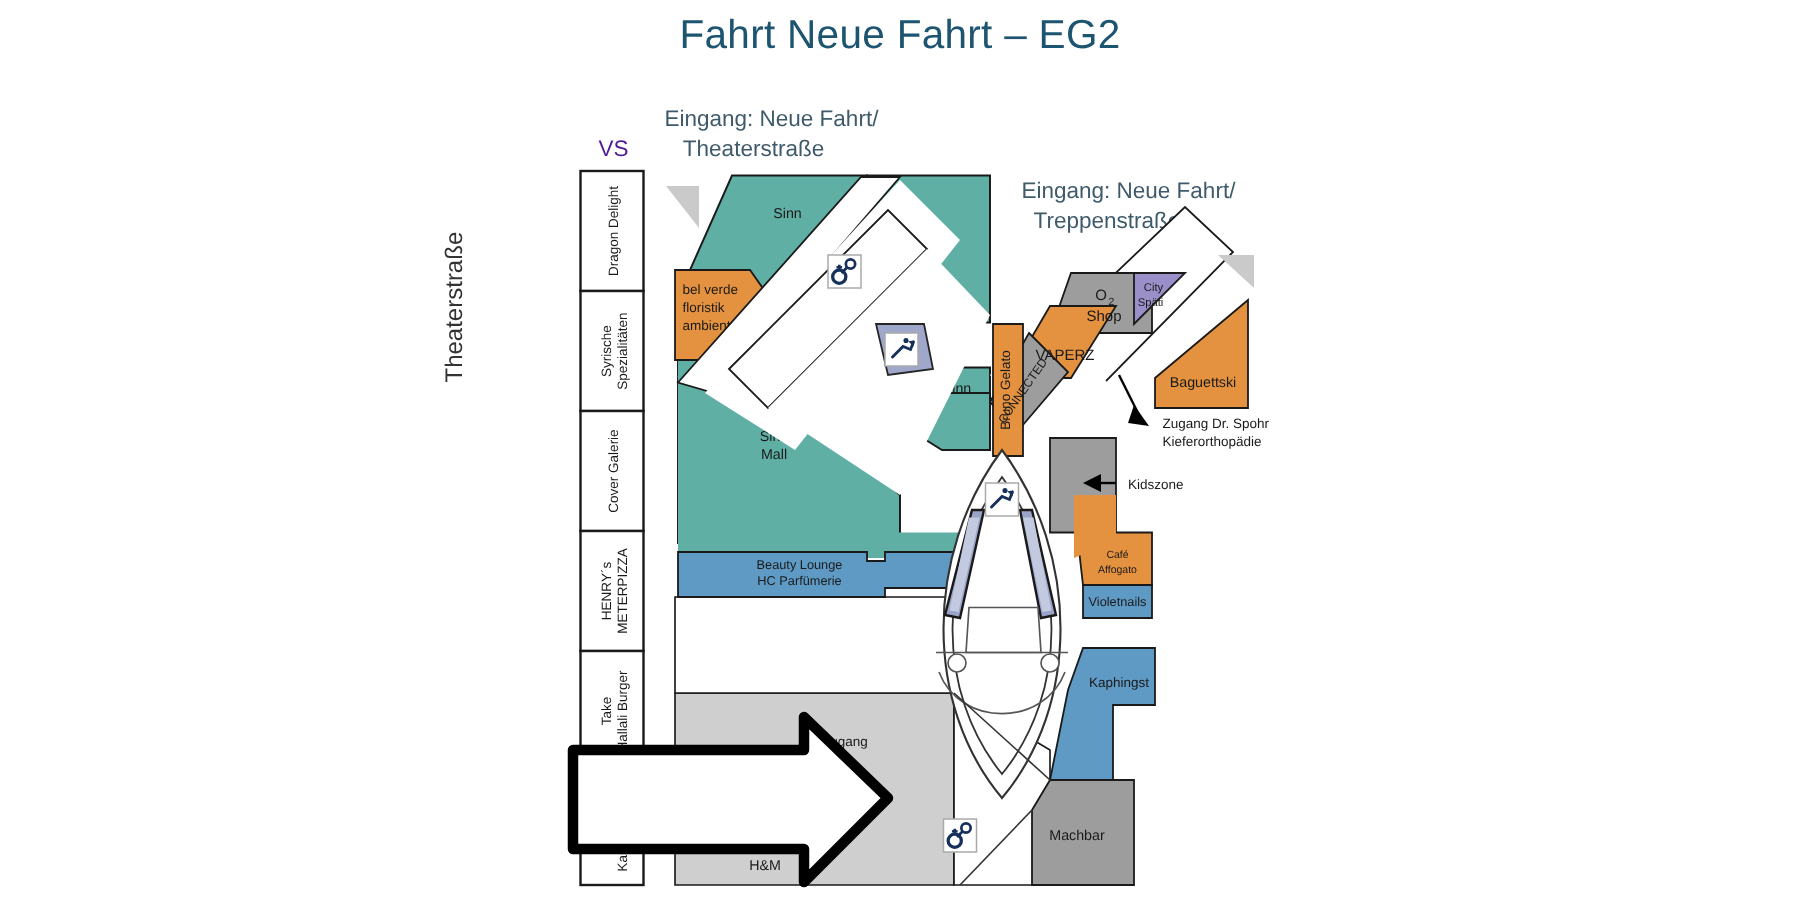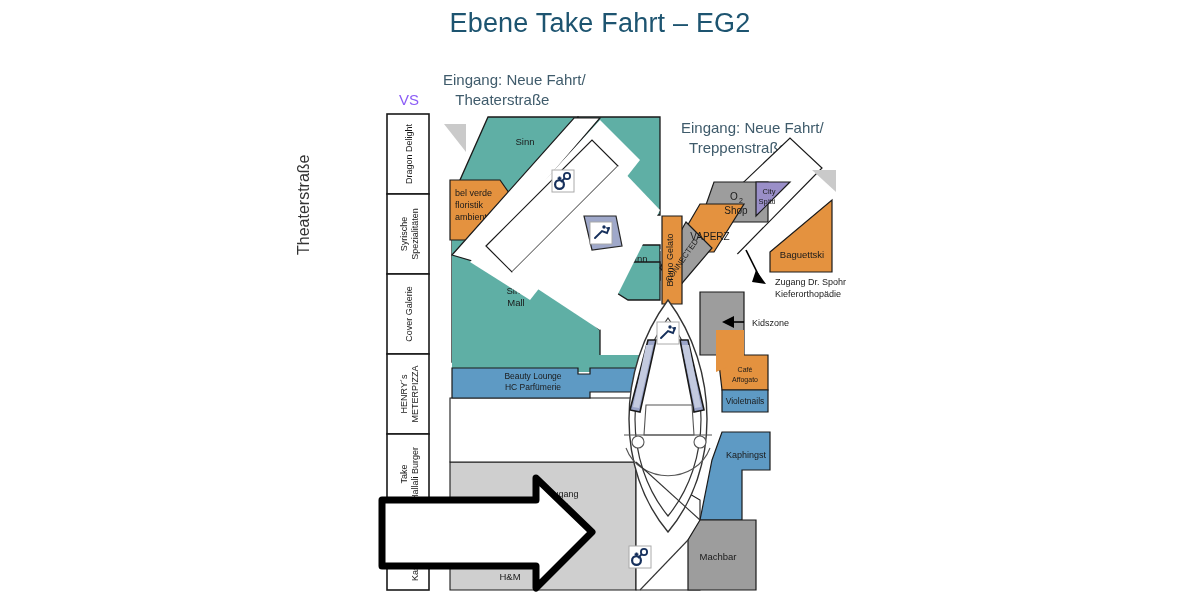--- a/index.html
+++ b/index.html
@@ -23,38 +23,38 @@
     position:absolute;
     font-size:15px;
     color:#3f5b6b;
     line-height:1.35;
     white-space:pre;
   }
   #ent-left{left:443px;top:70px;}
   #ent-right{left:681px;top:118px;}
   .vs-label{
     position:absolute;left:399px;top:91px;
-    font-size:15px;color:#8b5cf6;
+    font-size:15px;color:#4c1d95;
   }
   .street-label{
     position:absolute;left:295px;top:255px;
     font-size:16px;color:#333;
     transform:rotate(-90deg);
     transform-origin:left top;
     white-space:nowrap;
   }
   svg{position:absolute;left:0;top:0;}
   .lbl{font-family:"Liberation Sans", sans-serif;fill:#1a1a1a;}
 </style>
 </head>
 <body>
 
 <div id="stage">
 
-  <div class="title">Ebene Take Fahrt – EG2</div>
+  <div class="title">Fahrt Neue Fahrt – EG2</div>
 
   <div class="ent-label" id="ent-left">Eingang: Neue Fahrt/
    Theaterstraße</div>
   <div class="ent-label" id="ent-right">Eingang: Neue Fahrt/
   Treppenstraße</div>
   <div class="vs-label">VS</div>
   <div class="street-label">Theaterstraße</div>
 
   <svg width="1200" height="600" viewBox="0 0 1200 600">
 

